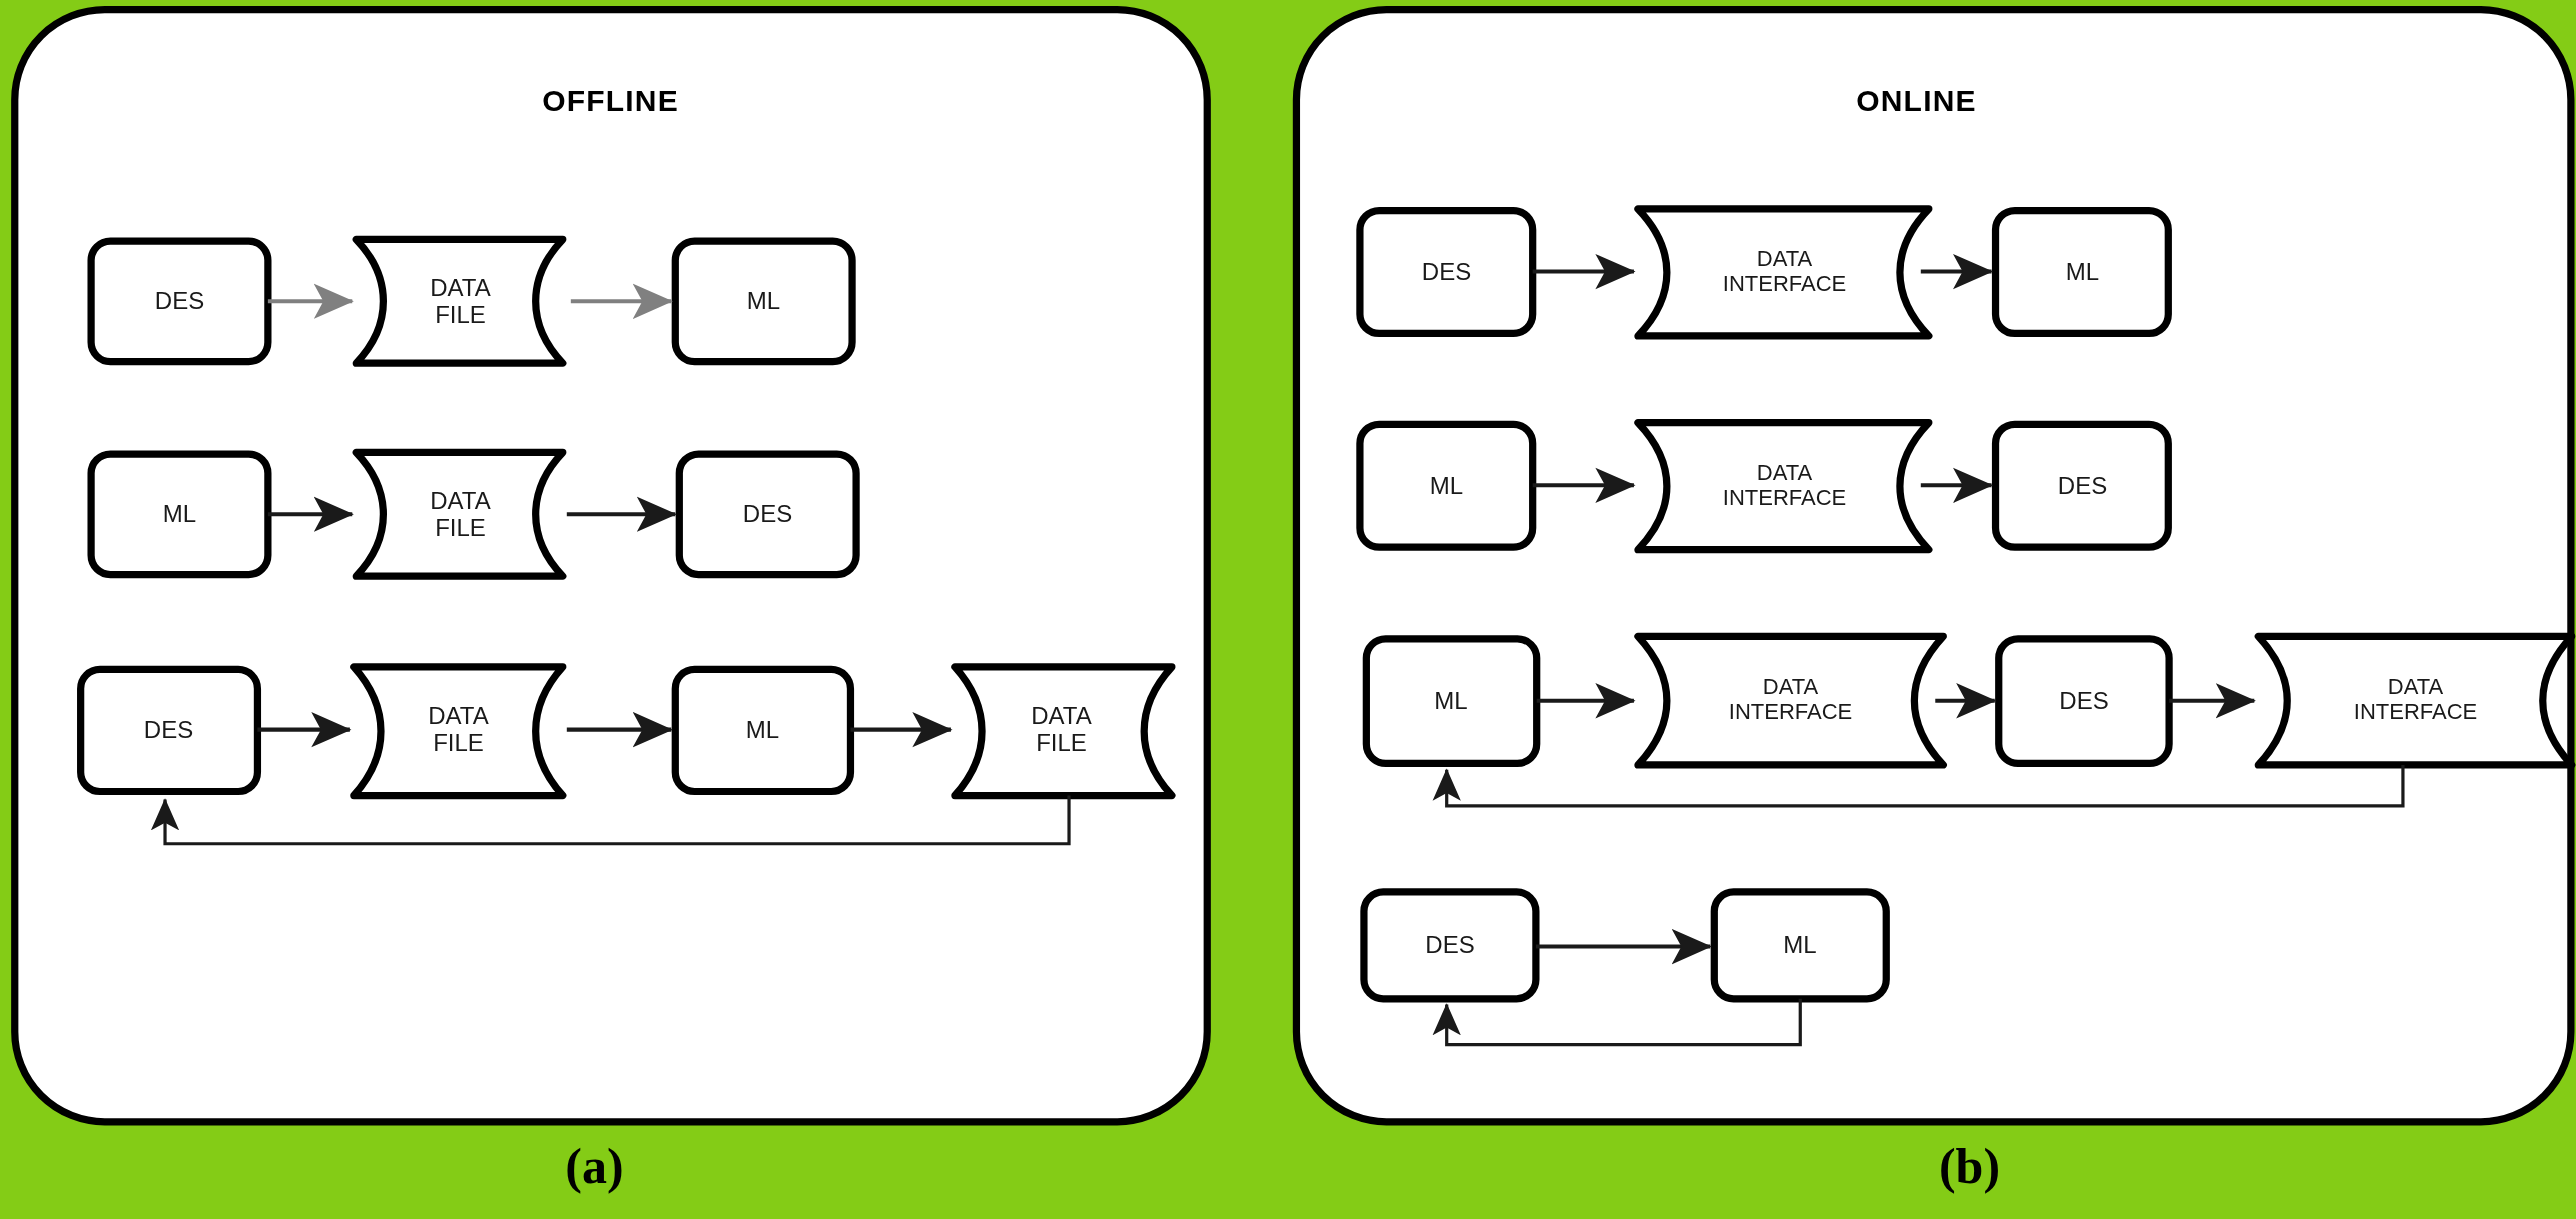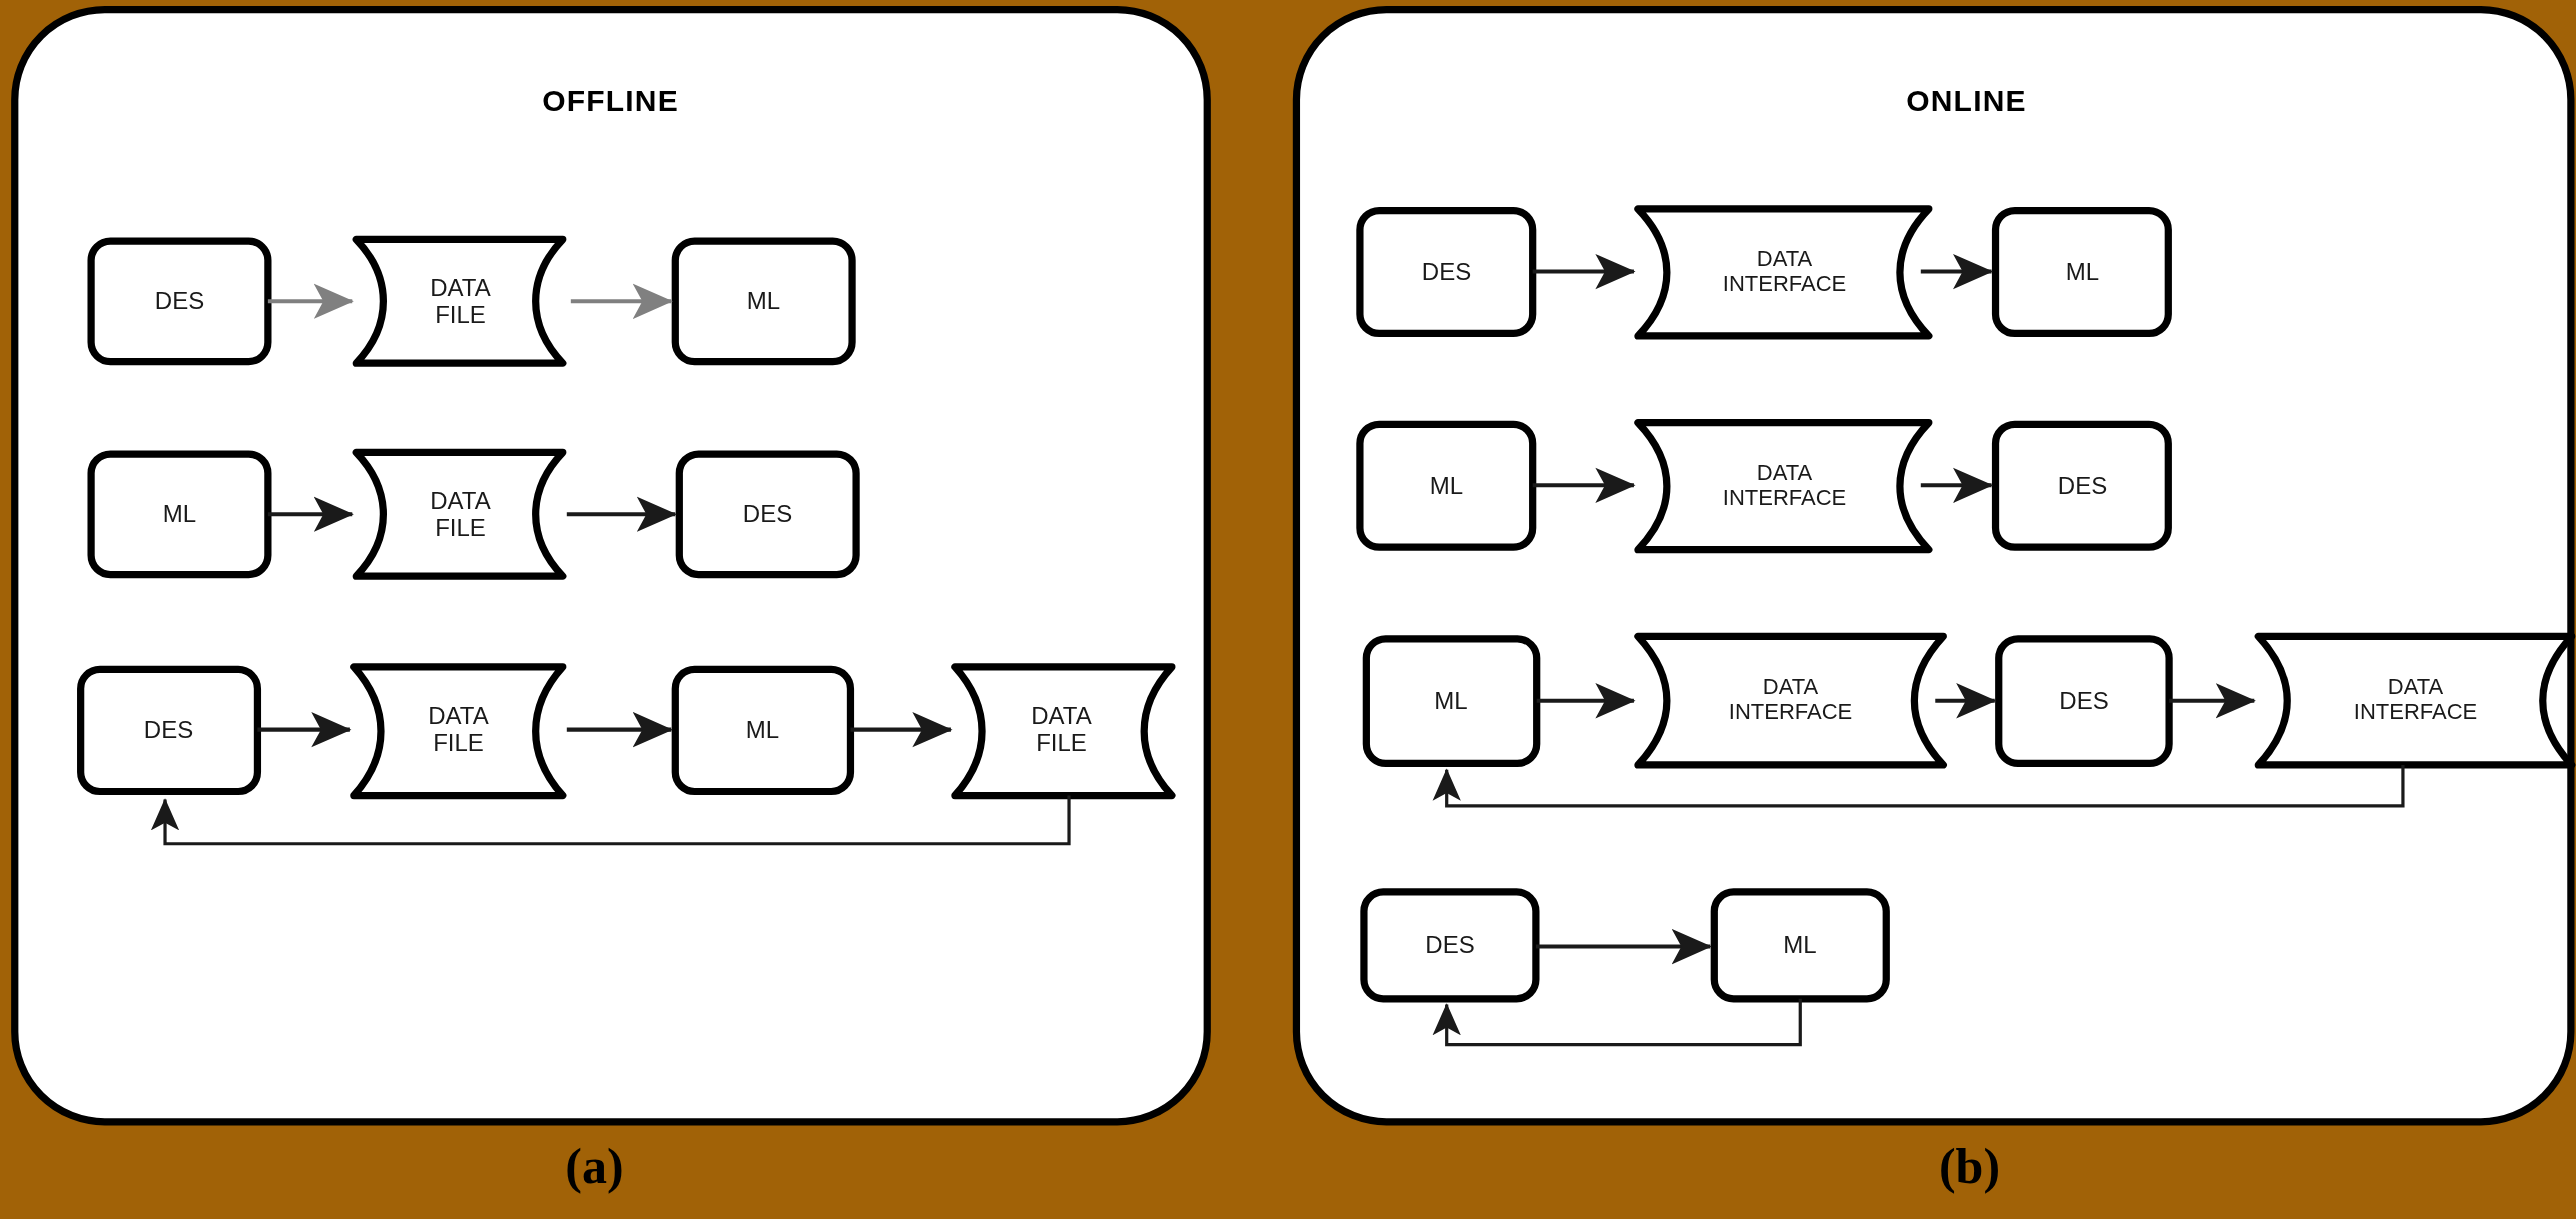--- a/index.html
+++ b/index.html
@@ -4,21 +4,21 @@
 <style>
   html, body {
     margin: 0;
     padding: 0;
     background: #ffffff;
   }
   #root {
     position: relative;
     width: 2576px;
     height: 1219px;
-    background: #a16207;
+    background: #84cc16;
     font-family: "Liberation Sans", sans-serif;
     overflow: hidden;
   }
   .svg-layer {
     position: absolute;
     left: 0;
     top: 0;
     width: 2576px;
     height: 1219px;
   }
@@ -141,21 +141,21 @@
     <rect x="1697" y="1110" width="214" height="133" rx="24" ry="24" fill="#ffffff" stroke="#000000" stroke-width="9"></rect>
 
     <rect x="2133" y="1110" width="214" height="133" rx="24" ry="24" fill="#ffffff" stroke="#000000" stroke-width="9"></rect>
 
     <line x1="1911" y1="1178" x2="2128" y2="1178" stroke="#1a1a1a" stroke-width="5" marker-end="url(#arrowBlack)"></line>
 
     <path d="M2240,1243 L2240,1300 L1800,1300 L1800,1250" fill="none" stroke="#1a1a1a" stroke-width="4" marker-end="url(#arrowBlack)"></path>
   </svg>
 
   <div class="panel-title" style="left:450px; top:84px; width:321px;">OFFLINE</div>
-  <div class="panel-title" style="left:1806px; top:84px; width:321px;">ONLINE</div>
+  <div class="panel-title" style="left:1756px; top:84px; width:321px;">ONLINE</div>
 
   <div class="panel-caption" style="left:498px; top:1137px; width:193px;">(a)</div>
   <div class="panel-caption" style="left:1873px; top:1137px; width:193px;">(b)</div>
 
   <div class="node-label" style="left:91px; top:288px; width:177px;">DES</div>
   <div class="node-label" style="left:388px; top:275px; width:145px;">DATA
 FILE</div>
   <div class="node-label" style="left:675px; top:288px; width:177px;">ML</div>
 
   <div class="node-label" style="left:91px; top:501px; width:177px;">ML</div>

